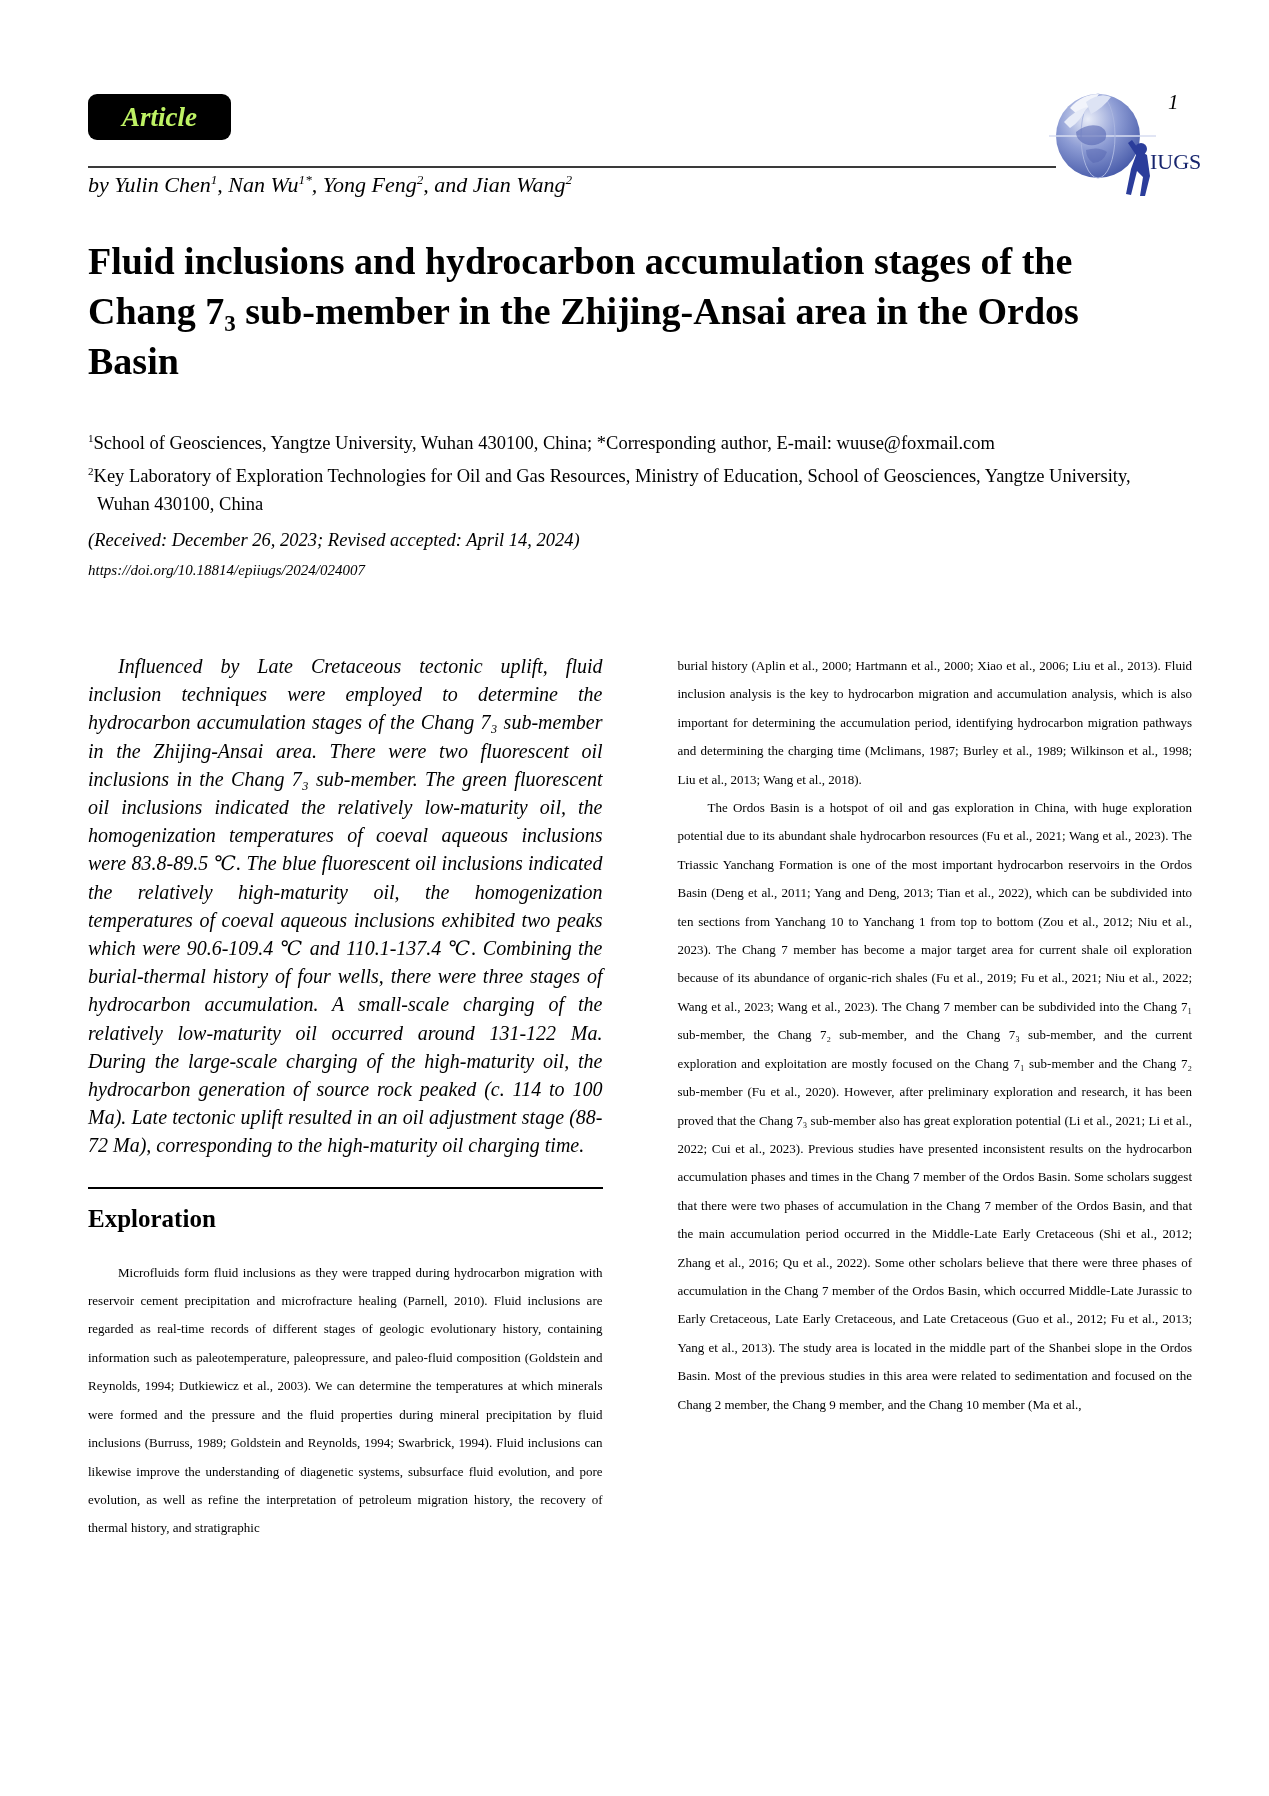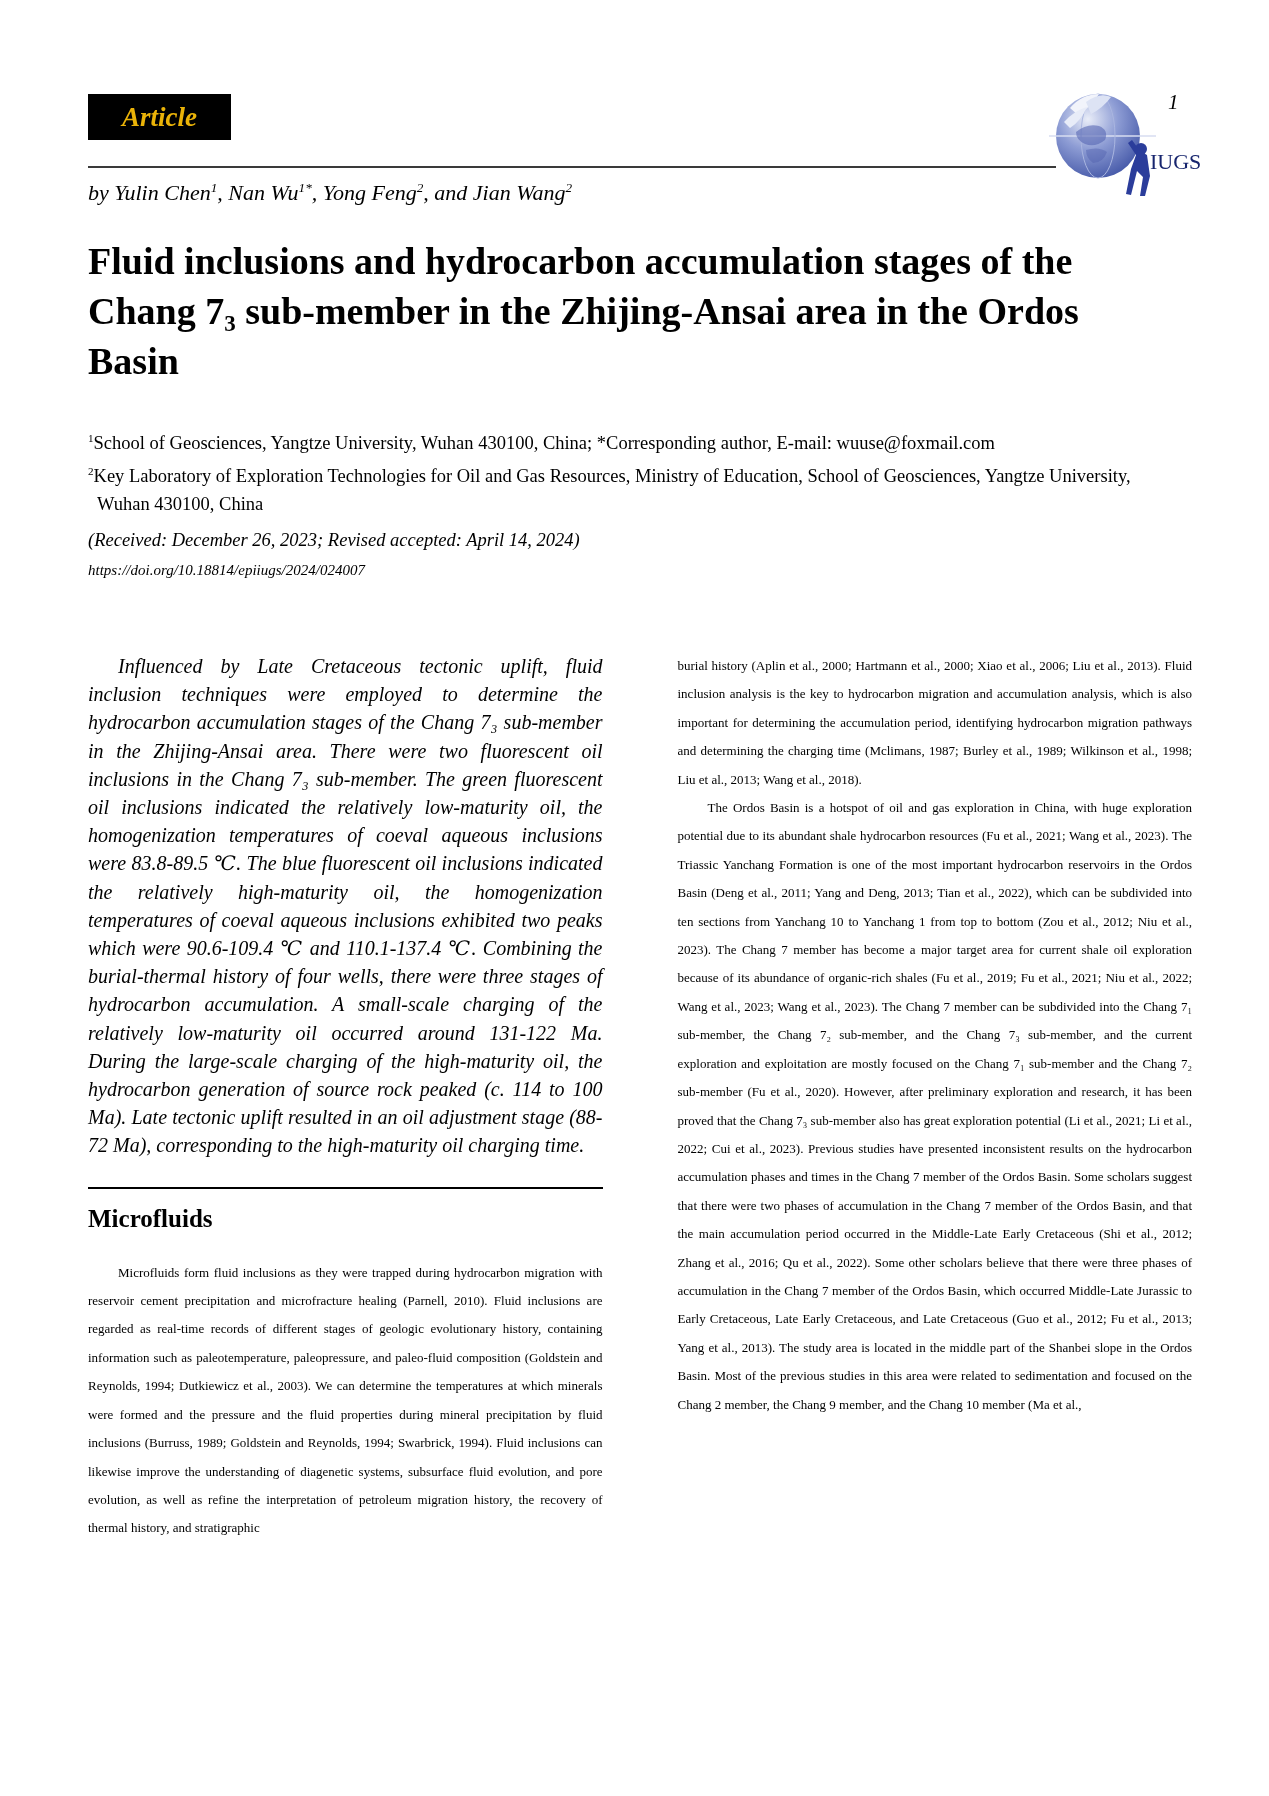--- a/index.html
+++ b/index.html
@@ -2,27 +2,27 @@
 <html><head>
 <meta charset="utf-8">
 <style>
   html,body { margin:0; padding:0; background:#ffffff; }
   .page {
     position:relative; width:1269px; height:1796px; background:#ffffff;
     font-family:"Liberation Serif","DejaVu Serif",serif; color:#000; overflow:hidden;
   }
   .article-badge {
     position:absolute; left:88px; top:94px; width:143px; height:46px;
-    background:#000; color:#eab308; display:flex; align-items:center; justify-content:center;
-    font-style:italic; font-weight:bold; font-size:27px;
+    background:#000; color:#bef264; display:flex; align-items:center; justify-content:center;
+    font-style:italic; font-weight:bold; font-size:27px;border-radius:9px;
   }
   .page-number { position:absolute; left:1168px; top:90px; font-style:italic; font-size:21px; }
   .logo { position:absolute; left:1048px; top:86px; width:152px; height:124px; }
   .header-rule { position:absolute; left:88px; top:166px; width:968px; height:2px; background:#3a3a3a; }
-  .byline { position:absolute; left:88px; top:172px; font-style:italic; font-size:22px;margin-top:8px; }
+  .byline { position:absolute; left:88px; top:172px; font-style:italic; font-size:22px; }
   .byline sup { font-size:60%; }
   .title { position:absolute; left:88px; top:236px; width:1105px; margin:0;
     font-size:38px; font-weight:bold; line-height:50px; }
   .title .tline { display:block; }
   .title sub { font-size:23px; vertical-align:-7px; line-height:0; }
   .affiliations { position:absolute; left:88px; top:424px; width:1088px; font-size:18.5px; line-height:28px; }
   .aff sup { font-size:60%; }
   .aff-hang { padding-left:9px; text-indent:-9px;font-family:Liberation Serif, serif; }
   .em { }
   .dates { position:absolute; left:88px; top:530px; font-style:italic; font-size:18.5px; }
@@ -91,21 +91,21 @@
   </div>
 
   <div class="dates">(Received: December 26, 2023; Revised accepted: April 14, 2024)</div>
 
   <div class="doi">https://doi.org/10.18814/epiiugs/2024/024007</div>
 
   <div class="columns">
     <div class="col">
       <p class="abstract">Influenced by Late Cretaceous tectonic uplift, fluid inclusion techniques were employed to determine the hydrocarbon accumulation stages of the Chang 7₃ sub-member in the Zhijing-Ansai area. There were two fluorescent oil inclusions in the Chang 7₃ sub-member. The green fluorescent oil inclusions indicated the relatively low-maturity oil, the homogenization temperatures of coeval aqueous inclusions were 83.8-89.5 ℃. The blue fluorescent oil inclusions indicated the relatively high-maturity oil, the homogenization temperatures of coeval aqueous inclusions exhibited two peaks which were 90.6-109.4 ℃ and 110.1-137.4 ℃. Combining the burial-thermal history of four wells, there were three stages of hydrocarbon accumulation. A small-scale charging of the relatively low-maturity oil occurred around 131-122 Ma. During the large-scale charging of the high-maturity oil, the hydrocarbon generation of source rock peaked (c. 114 to 100 Ma). Late tectonic uplift resulted in an oil adjustment stage (88-72 Ma), corresponding to the high-maturity oil charging time.</p>
       <div class="section-rule"></div>
-      <h2 class="section-heading">Microfluids</h2>
+      <h2 class="section-heading">Exploration</h2>
       <p class="body-text left-intro">Microfluids form fluid inclusions as they were trapped during hydrocarbon migration with reservoir cement precipitation and microfracture healing (Parnell, 2010). Fluid inclusions are regarded as real-time records of different stages of geologic evolutionary history, containing information such as paleotemperature, paleopressure, and paleo-fluid composition (Goldstein and Reynolds, 1994; Dutkiewicz et al., 2003). We can determine the temperatures at which minerals were formed and the pressure and the fluid properties during mineral precipitation by fluid inclusions (Burruss, 1989; Goldstein and Reynolds, 1994; Swarbrick, 1994). Fluid inclusions can likewise improve the understanding of diagenetic systems, subsurface fluid evolution, and pore evolution, as well as refine the interpretation of petroleum migration history, the recovery of thermal history, and stratigraphic</p>
     </div>
     <div class="col">
       <p class="body-text continuation">burial history (Aplin et al., 2000; Hartmann et al., 2000; Xiao et al., 2006; Liu et al., 2013). Fluid inclusion analysis is the key to hydrocarbon migration and accumulation analysis, which is also important for determining the accumulation period, identifying hydrocarbon migration pathways and determining the charging time (Mclimans, 1987; Burley et al., 1989; Wilkinson et al., 1998; Liu et al., 2013; Wang et al., 2018).</p>
       <p class="body-text">The Ordos Basin is a hotspot of oil and gas exploration in China, with huge exploration potential due to its abundant shale hydrocarbon resources (Fu et al., 2021; Wang et al., 2023). The Triassic Yanchang Formation is one of the most important hydrocarbon reservoirs in the Ordos Basin (Deng et al., 2011; Yang and Deng, 2013; Tian et al., 2022), which can be subdivided into ten sections from Yanchang 10 to Yanchang 1 from top to bottom (Zou et al., 2012; Niu et al., 2023). The Chang 7 member has become a major target area for current shale oil exploration because of its abundance of organic-rich shales (Fu et al., 2019; Fu et al., 2021; Niu et al., 2022; Wang et al., 2023; Wang et al., 2023). The Chang 7 member can be subdivided into the Chang 7₁ sub-member, the Chang 7₂ sub-member, and the Chang 7₃ sub-member, and the current exploration and exploitation are mostly focused on the Chang 7₁ sub-member and the Chang 7₂ sub-member (Fu et al., 2020). However, after preliminary exploration and research, it has been proved that the Chang 7₃ sub-member also has great exploration potential (Li et al., 2021; Li et al., 2022; Cui et al., 2023). Previous studies have presented inconsistent results on the hydrocarbon accumulation phases and times in the Chang 7 member of the Ordos Basin. Some scholars suggest that there were two phases of accumulation in the Chang 7 member of the Ordos Basin, and that the main accumulation period occurred in the Middle-Late Early Cretaceous (Shi et al., 2012; Zhang et al., 2016; Qu et al., 2022). Some other scholars believe that there were three phases of accumulation in the Chang 7 member of the Ordos Basin, which occurred Middle-Late Jurassic to Early Cretaceous, Late Early Cretaceous, and Late Cretaceous (Guo et al., 2012; Fu et al., 2013; Yang et al., 2013). The study area is located in the middle part of the Shanbei slope in the Ordos Basin. Most of the previous studies in this area were related to sedimentation and focused on the Chang 2 member, the Chang 9 member, and the Chang 10 member (Ma et al.,</p>
     </div>
   </div>
 
 </div>
 

